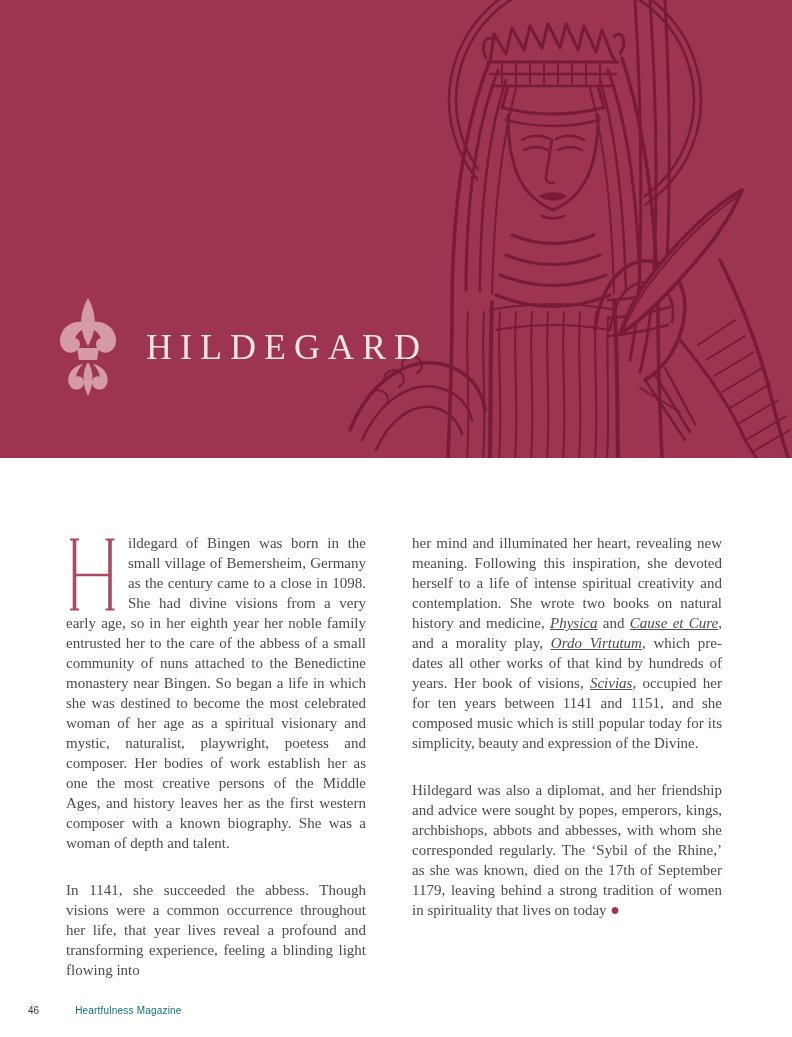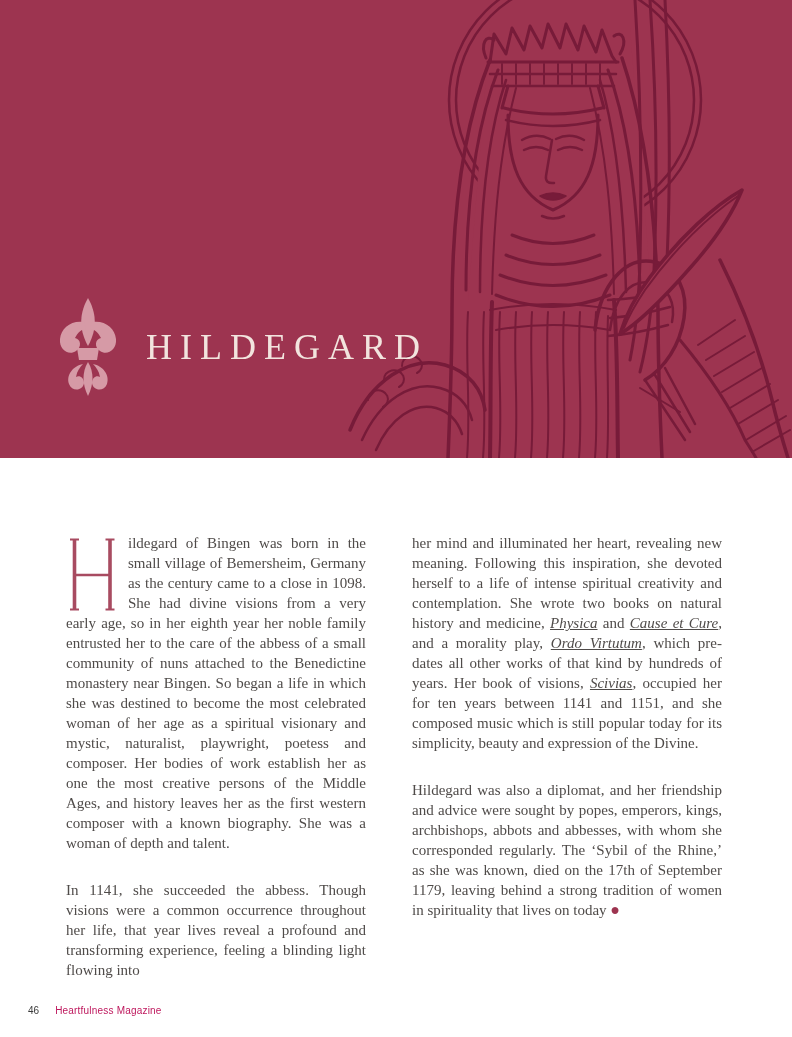--- a/index.html
+++ b/index.html
@@ -37,21 +37,21 @@
   }
   .dropcap svg { display:block; overflow:visible; }
   .it { font-style:italic;text-decoration:underline; }
   .end-bullet { color:#9d3450; font-size:16px; line-height:1; }
   
   .footer {
     position:absolute; left:28px; bottom:21px; display:flex; align-items:baseline;
     font-family:"Liberation Sans", sans-serif; font-size:10px;
   }
   .page-num { color:#3b3b3b; }
-  .mag-name { color:#be185d; margin-left:16px; letter-spacing:0.2px; }
+  .mag-name { color:#0f766e; margin-left:36px; letter-spacing:0.2px; }
 </style>
 </head>
 <body>
 
 <div class="banner">
 
   <svg class="illustration" width="452" height="458" viewBox="0 0 452 458" fill="none" stroke="#771b39" stroke-width="3" stroke-linecap="round" stroke-linejoin="round">
 
     <circle cx="235" cy="100" r="119" stroke-width="2.5"></circle>
     <circle cx="235" cy="100" r="126" stroke-width="2.5"></circle>

